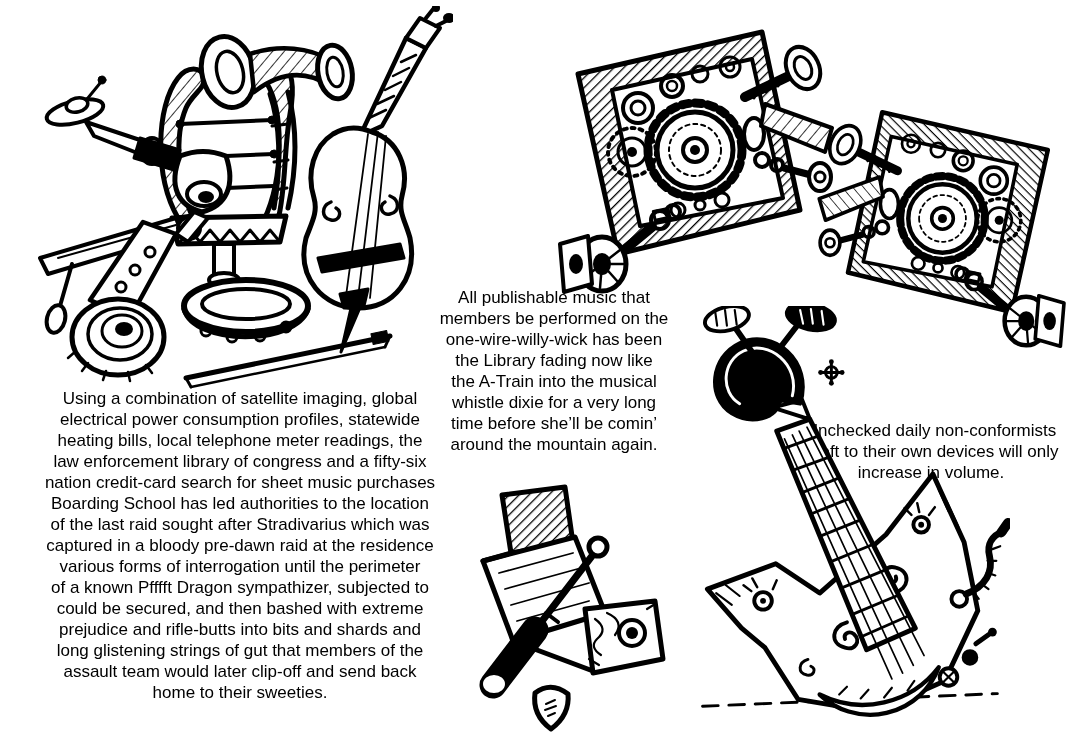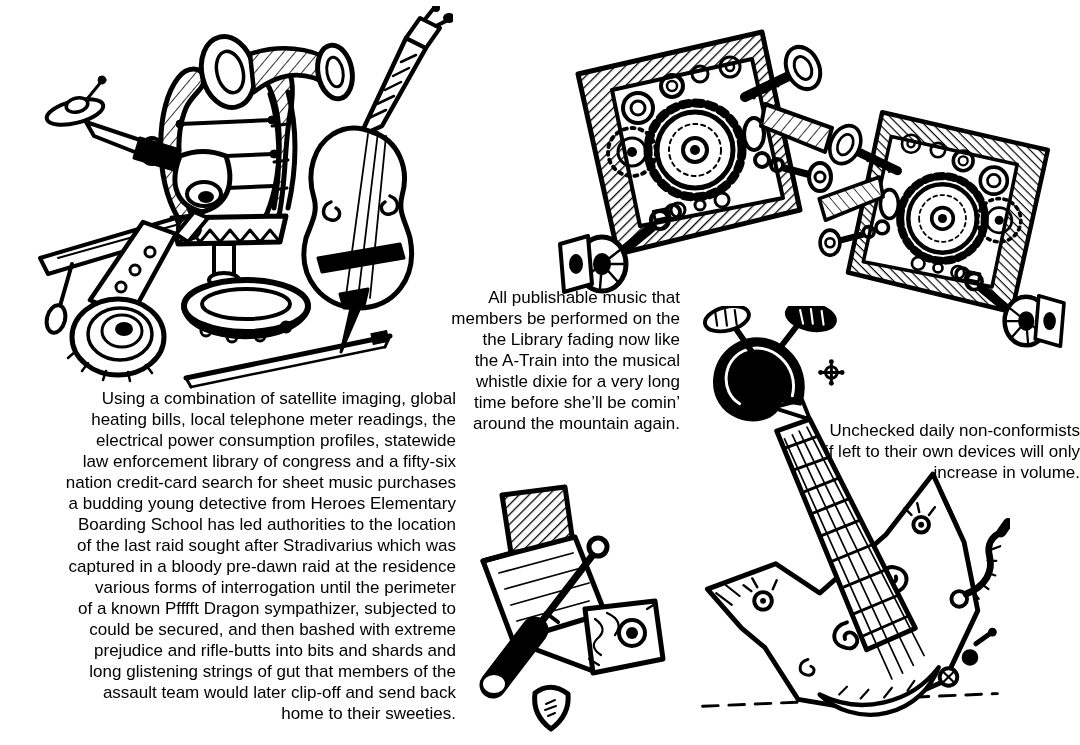--- a/index.html
+++ b/index.html
@@ -1,19 +1,19 @@
 <!DOCTYPE html>
 <html style="--ink: #000000; --paper: #ffffff;"><head>
 <meta charset="utf-8">
 <style>
   html,body{margin:0;padding:0;background:#fff;}
   .page{position:relative;width:1080px;height:745px;background:var(--paper,#fff);
         font-family:"Liberation Sans",sans-serif;color:var(--ink,#000);overflow:hidden;}
   .caption{position:absolute;text-align:center;font-size:17px;line-height:21px;font-weight:400;}
-  .caption .cap-line{white-space:nowrap;text-align:right;}
+  .caption .cap-line{white-space:nowrap;}
   #caption-left{left:24px;top:388px;width:432px;}
   #caption-middle{left:428px;top:287px;width:252px;}
   #caption-right{left:782px;top:384px;width:298px;margin-top:36px;}
   figure.art{position:absolute;margin:0;padding:0;color:var(--ink,#000);}
   #art-instruments{left:28px;top:6px;}
   #art-machine-right{left:540px;top:12px;}
   #art-machine-left{left:812px;top:80px;}
   #art-machine-left svg{transform:scaleX(-1);}
   #art-tools{left:447px;top:477px;}
   #art-guitar{left:683px;top:306px;}
@@ -212,40 +212,40 @@
   </figure>
 
   <figure class="art" id="art-machine-left">
     <svg width="270" height="285" viewBox="0 0 300 285">
         <use href="#machineArt"></use>
       </svg>
   </figure>
 
   <div class="caption" id="caption-left">
       <div class="cap-line">Using a combination of satellite imaging, global</div>
+      <div class="cap-line">electrical power consumption profiles, statewide</div>
       <div class="cap-line">heating bills, local telephone meter readings, the</div>
-      <div class="cap-line">electrical power consumption profiles, statewide</div>
       <div class="cap-line">law enforcement library of congress and a fifty-six</div>
       <div class="cap-line">nation credit-card search for sheet music purchases</div>
-      <div class="cap-line">a budding young detective from Heroes Elementary</div>
       <div class="cap-line">Boarding School has led authorities to the location</div>
       <div class="cap-line">of the last raid sought after Stradivarius which was</div>
       <div class="cap-line">captured in a bloody pre-dawn raid at the residence</div>
       <div class="cap-line">various forms of interrogation until the perimeter</div>
       <div class="cap-line">of a known Pfffft Dragon sympathizer, subjected to</div>
       <div class="cap-line">could be secured, and then bashed with extreme</div>
       <div class="cap-line">prejudice and rifle-butts into bits and shards and</div>
       <div class="cap-line">long glistening strings of gut that members of the</div>
       <div class="cap-line">assault team would later clip-off and send back</div>
       <div class="cap-line">home to their sweeties.</div>
     </div>
 
   <div class="caption" id="caption-middle">
       <div class="cap-line">All publishable music that</div>
       <div class="cap-line">members be performed on the</div>
+      <div class="cap-line">one-wire-willy-wick has been</div>
       <div class="cap-line">the Library fading now like</div>
       <div class="cap-line">the A-Train into the musical</div>
       <div class="cap-line">whistle dixie for a very long</div>
       <div class="cap-line">time before she’ll be comin’</div>
       <div class="cap-line">around the mountain again.</div>
     </div>
 
   <div class="caption" id="caption-right">
       <div class="cap-line">Unchecked daily non-conformists</div>
       <div class="cap-line">if left to their own devices will only</div>

